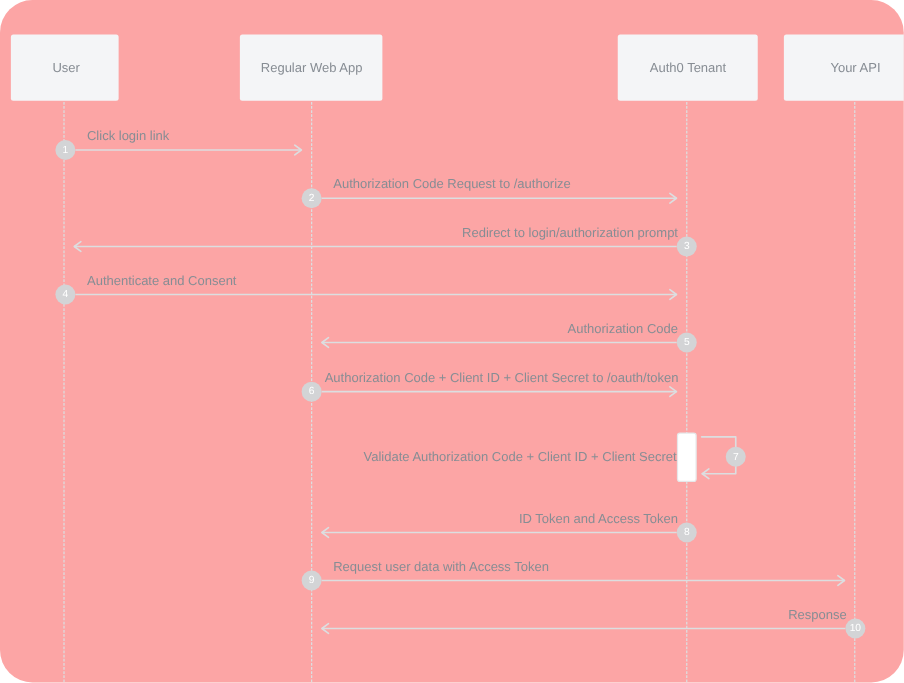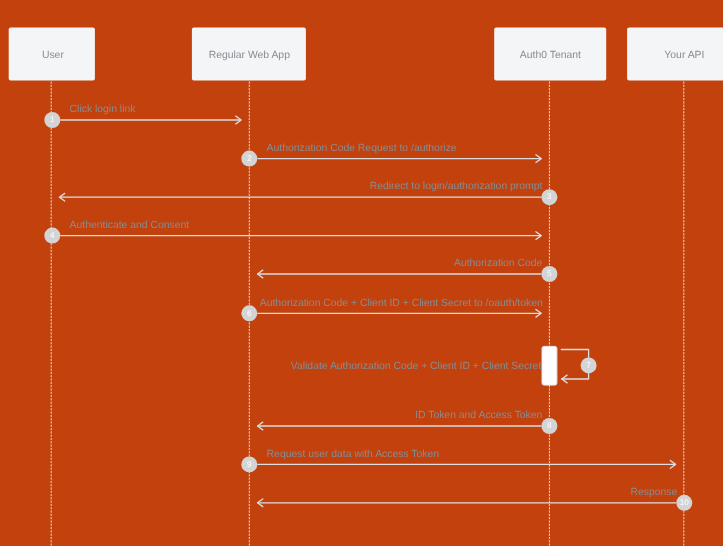--- a/index.html
+++ b/index.html
@@ -1,21 +1,21 @@
 <!DOCTYPE html>
 <html><head>
 <meta charset="utf-8">
 <title>Sequence Diagram</title>
 <style>
   html,body{margin:0;padding:0;}
   body{width:723px;height:546px;overflow:hidden;background:#ffffff;
        font-family:"Liberation Sans",sans-serif;
        -webkit-font-smoothing:antialiased;text-rendering:geometricPrecision;}
-  #stage{position:relative;width:723px;height:546px;background:#c2410c;
-         transform:translateZ(0);}
+  #stage{position:relative;width:723px;height:546px;background:#fca5a5;
+         transform:translateZ(0);border-radius:26px;}
   svg#diagram{position:absolute;left:0;top:0;width:723px;height:546px;display:block;
               shape-rendering:auto;}
   .actor-label{font-family:"Liberation Sans",sans-serif;font-size:10.4px;
                fill:#878d94;text-anchor:middle;}
   .msg-label{font-family:"Liberation Sans",sans-serif;font-size:10.4px;fill:#878d94;}
   .step-num{font-family:"Liberation Sans",sans-serif;font-size:8.2px;fill:#ffffff;
             text-anchor:middle;}
   .lifeline{stroke:#dcdee0;stroke-width:1;stroke-dasharray:2.2 1.1;}
   .actor-box{fill:#f4f5f7;}
   .msg-line{stroke:#dcdee0;stroke-width:1.3;}

